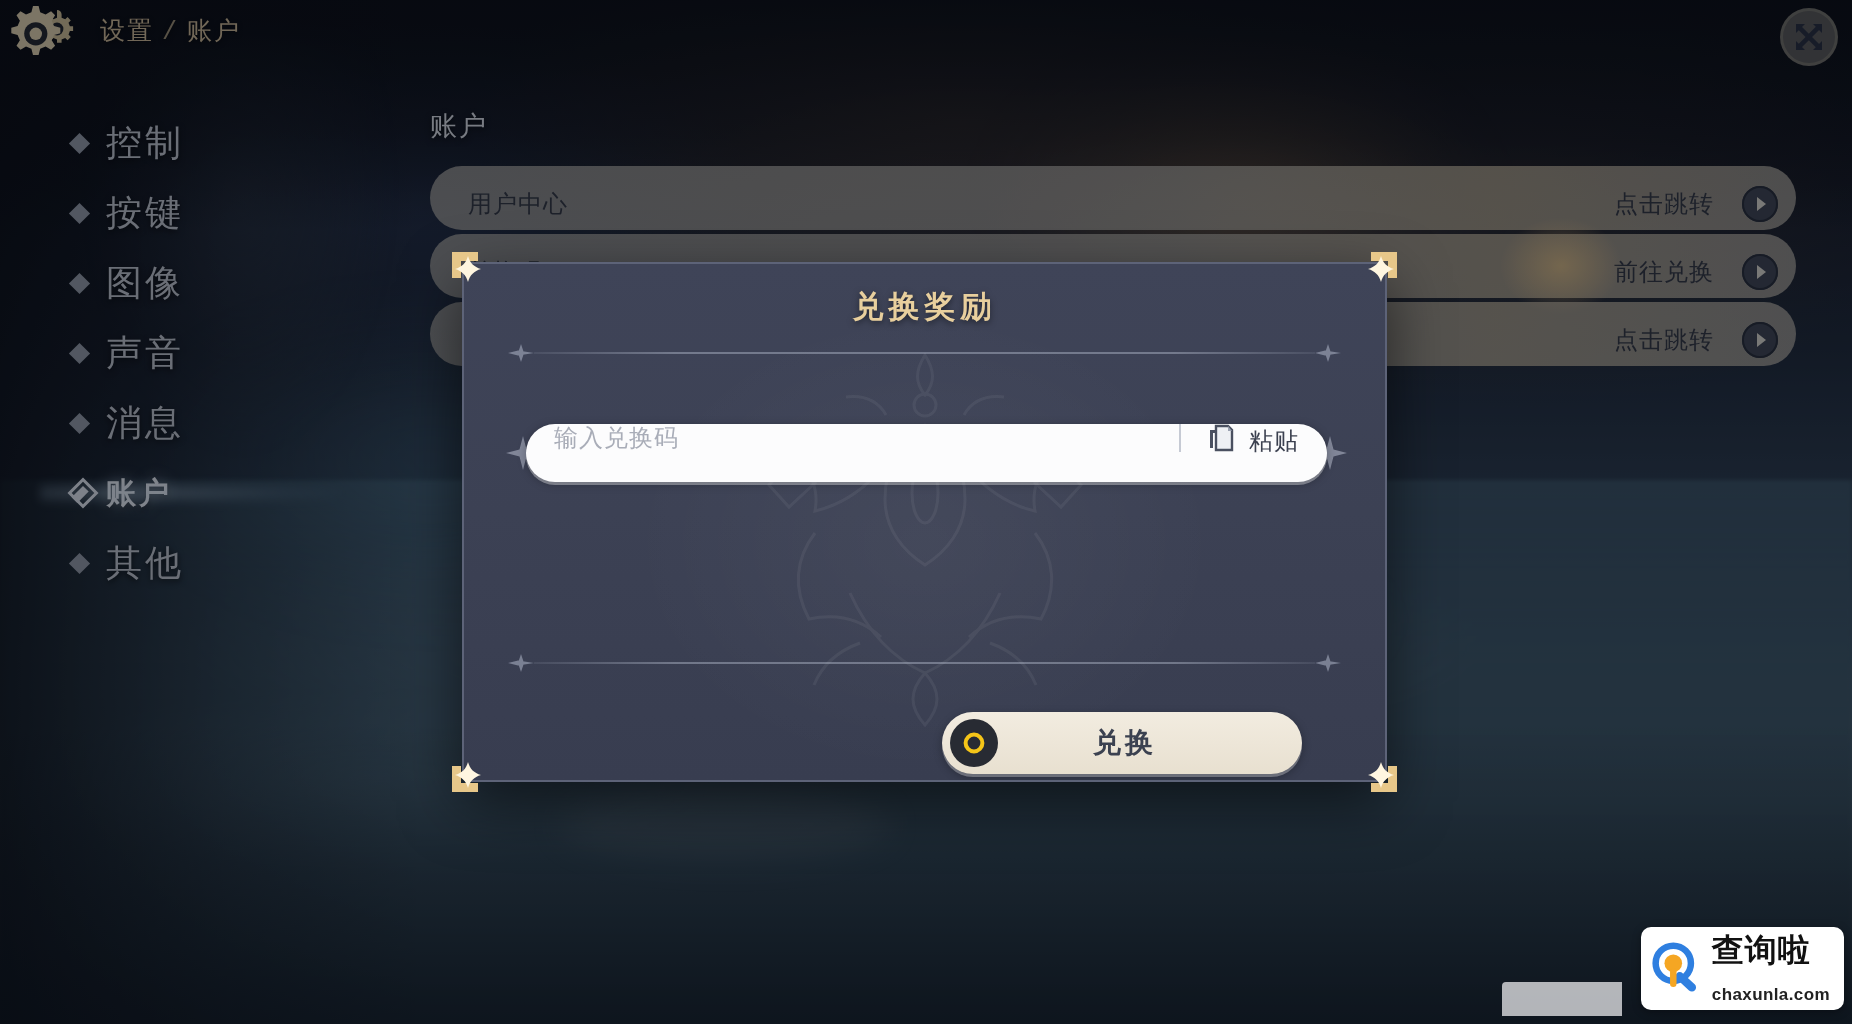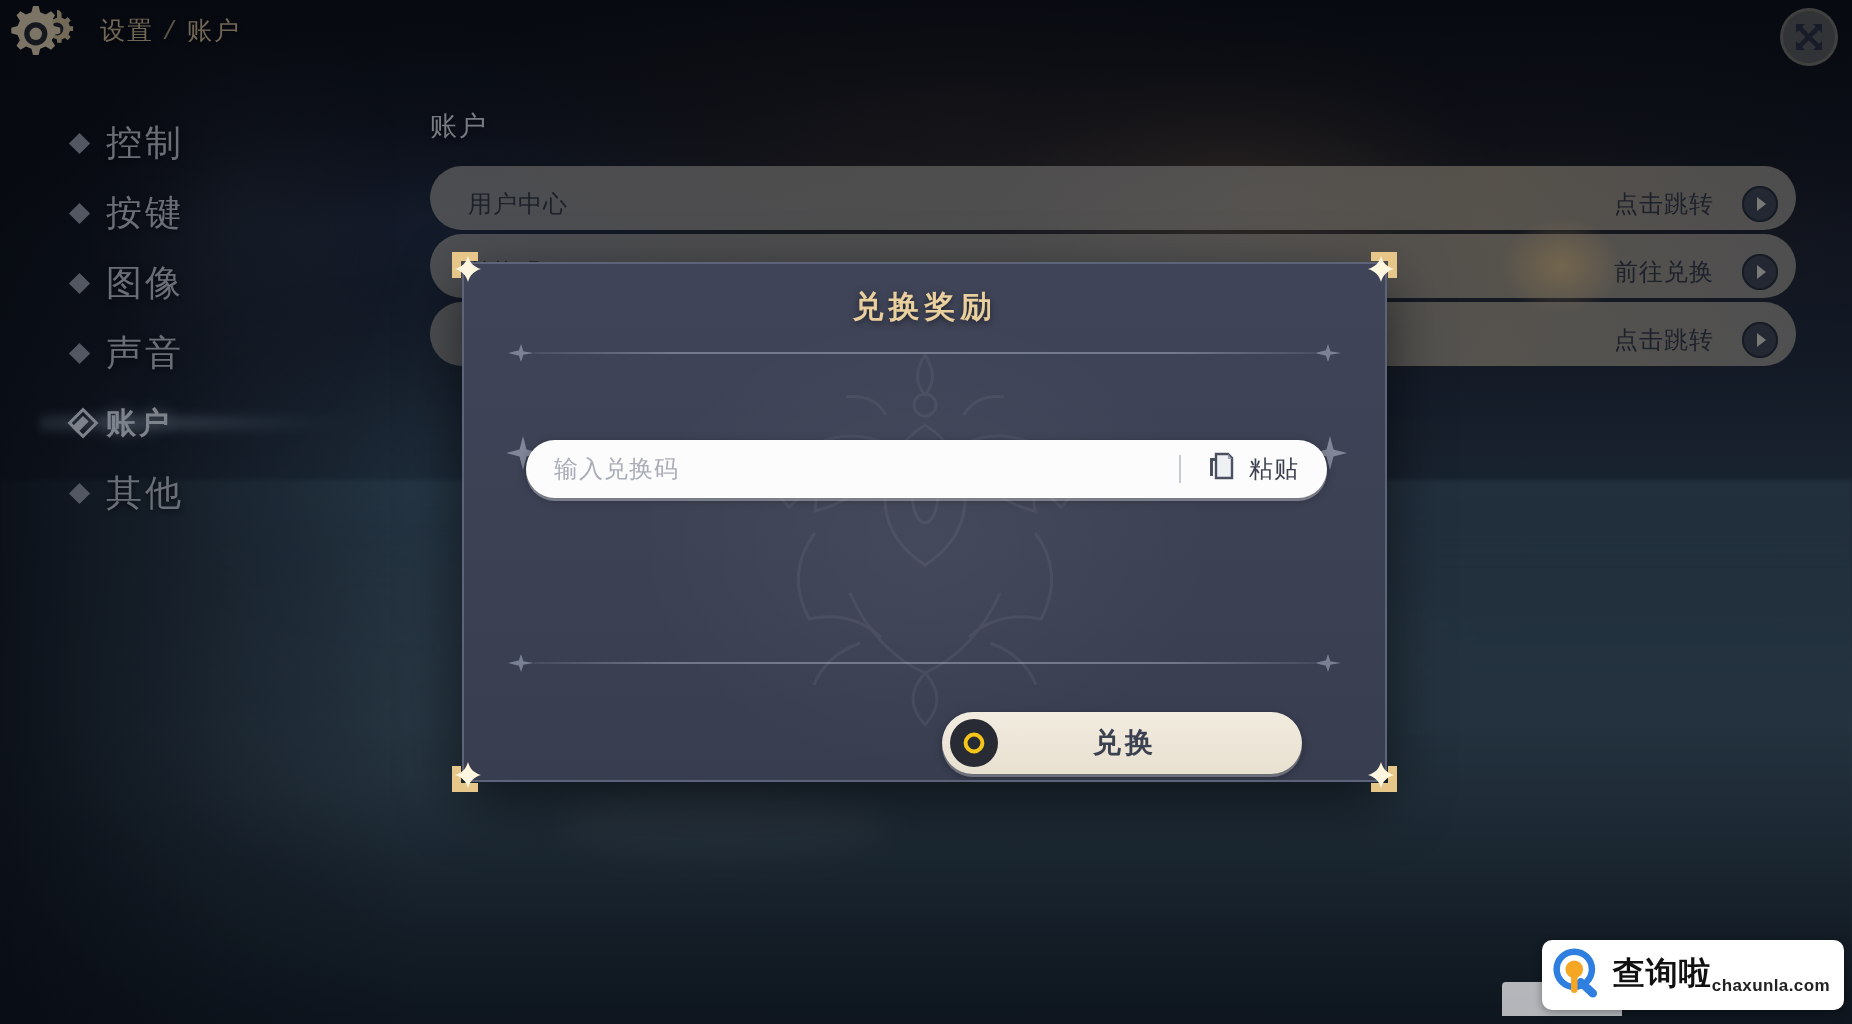--- a/index.html
+++ b/index.html
@@ -183,24 +183,24 @@
   #divider-bottom{top:390px;}
 
   
   #input-wrap{
     position:absolute;left:62px;top:160px;width:801px;height:58px;
     display:flex;align-items:center;
   }
   #input-orn-left{position:absolute;left:-20px;top:12px;width:34px;height:34px;}
   #input-orn-right{position:absolute;right:-20px;top:12px;width:34px;height:34px;}
   #input-box{
-    position:absolute;left:0;top:16px;width:100%;height:58px;
+    position:absolute;left:0;top:0;width:100%;height:58px;
     background:#fcfcfd;border-radius:29px;
     box-shadow:0 3px 0 rgba(255,255,255,.35), 0 2px 10px rgba(0,0,0,.28);
-    display:flex;align-items:center;
+    display:flex;align-items:flex-start;
     padding:0 22px 0 28px;
     gap:6px;
   }
   #code-input{
     flex:1;border:none;outline:none;background:transparent;
     font-family:inherit;font-size:24px;color:#3c4150;letter-spacing:1px;
   }
   #code-input::placeholder{color:#a9adb8;}
   #paste-divider{width:2px;height:28px;background:#c6cad4;margin:0 20px 0 8px;}
   #paste-button{
@@ -234,21 +234,21 @@
   #corner-bl{left:-14px;bottom:-14px;transform:scaleY(-1);}
   #corner-br{right:-14px;bottom:-14px;transform:scale(-1,-1);}
 
   
   #watermark{
     position:absolute;right:8px;bottom:14px;z-index:90;
     background:#fff;border-radius:10px;padding:7px 14px 7px 10px;
     display:flex;align-items:center;gap:9px;
     box-shadow:0 2px 8px rgba(0,0,0,.35);
   }
-  #wm-texts{display:flex;flex-direction:row;line-height:1;}
+  #wm-texts{display:flex;flex-direction:column;line-height:1;}
   #wm-cn{font-size:32px;font-weight:bold;color:#111;letter-spacing:1px;}
   #wm-en{font-size:17px;font-weight:bold;color:#222;letter-spacing:.4px;margin-top:20px;}
   #wm-tail{
     position:absolute;right:230px;bottom:8px;z-index:88;
     width:120px;height:34px;background:rgba(235,235,238,.75);
     border-radius:4px 0 0 0;
   }
 </style>
 </head>
 <body>
@@ -308,20 +308,24 @@
     <span class="diamond"></span>
     <span class="nav-label">按键</span>
   </div>
   <div class="nav-item">
     <span class="diamond"></span>
     <span class="nav-label">图像</span>
   </div>
   <div class="nav-item">
     <span class="diamond"></span>
     <span class="nav-label">声音</span>
+  </div>
+  <div class="nav-item">
+    <span class="diamond"></span>
+    <span class="nav-label">消息</span>
   </div>
   <div class="nav-item active">
     <span class="nav-glow"></span>
     <span class="diamond"></span>
     <span class="nav-label">账户</span>
   </div>
   <div class="nav-item">
     <span class="diamond"></span>
     <span class="nav-label">其他</span>
   </div>

